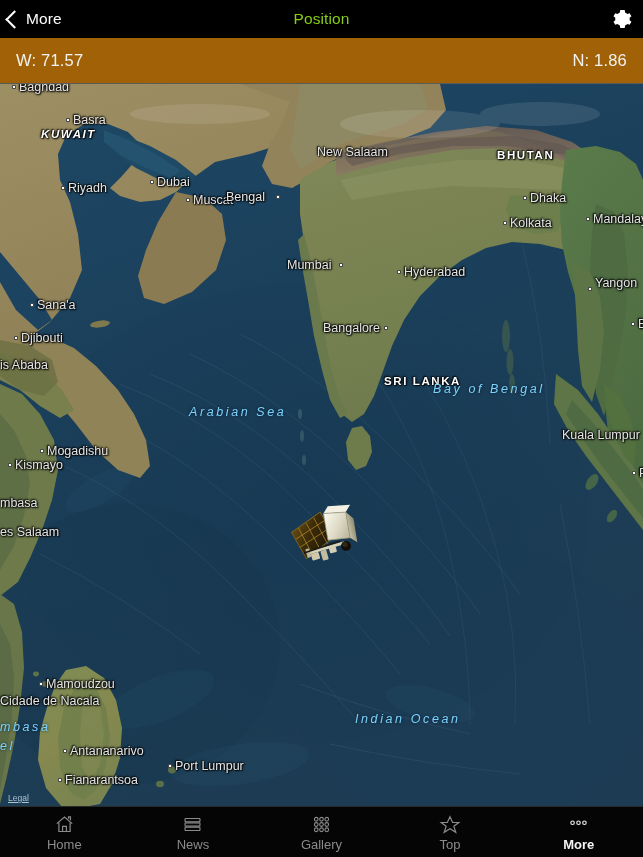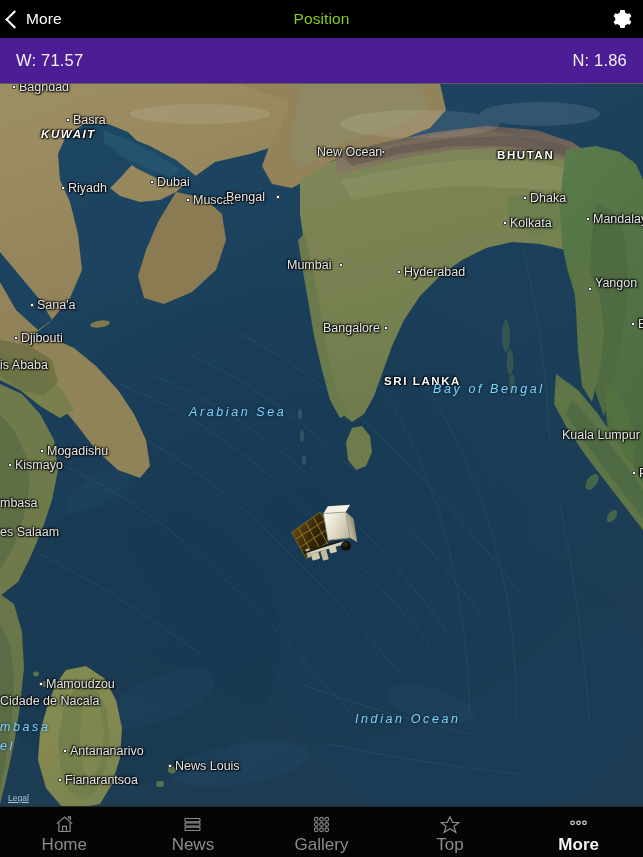--- a/index.html
+++ b/index.html
@@ -69,21 +69,21 @@
     transform: translateY(-50%);
     width: 22px; height: 22px;
     cursor: pointer;
   }
 
   
   .coordbar {
     position: absolute;
     left: 0; top: 38px;
     width: 643px; height: 46px;
-    background: #4c1d95;
+    background: #a16207;
     display: flex;
     align-items: center;
     justify-content: space-between;
     box-sizing: border-box;
     padding: 0 16px;
     z-index: 39;
     border-bottom: 1px solid #5a5a58;
   }
   .coord {
     color: #f2f2f2;
@@ -177,21 +177,21 @@
     color: #8b8b8b;
   }
   .tab.active { color: #f2f2f2; }
   .tab-icon {
     height: 22px;
     display: flex;
     align-items: center;
     justify-content: center;
   }
   .tab-label {
-    font-size: 17px;
+    font-size: 13px;
     line-height: 13px;
   }
   .tab.active .tab-label { font-weight: bold; color:#f5f5f5; }
 </style>
 </head>
 <body>
 
 <div class="app">
 
   <div class="navbar">
@@ -448,21 +448,21 @@
       <div class="lbl country" style="left: 41px; top: 50px; font-style: italic;">KUWAIT</div>
       <div class="dot" style="left: 63px; top: 104px;"></div>
       <div class="lbl" style="left: 68px; top: 104px;">Riyadh</div>
       <div class="dot" style="left: 152px; top: 98px;"></div>
       <div class="lbl" style="left: 157px; top: 98px;">Dubai</div>
       <div class="dot" style="left: 188px; top: 116px;"></div>
       <div class="lbl" style="left: 193px; top: 116px;">Muscat</div>
       <div class="dot" style="left: 278px; top: 113px;"></div>
       <div class="lbl" style="left: 226px; top: 113px;">Bengal</div>
       <div class="dot" style="left: 383px; top: 68px;"></div>
-      <div class="lbl" style="left: 317px; top: 68px;">New Ocean</div>
+      <div class="lbl" style="left: 317px; top: 68px;">New Salaam</div>
       <div class="lbl country" style="left: 497px; top: 71px;">BHUTAN</div>
       <div class="dot" style="left: 525px; top: 114px;"></div>
       <div class="lbl" style="left: 530px; top: 114px;">Dhaka</div>
       <div class="dot" style="left: 505px; top: 139px;"></div>
       <div class="lbl" style="left: 510px; top: 139px;">Kolkata</div>
       <div class="dot" style="left: 588px; top: 135px;"></div>
       <div class="lbl" style="left: 593px; top: 135px;">Mandalay</div>
       <div class="dot" style="left: 341px; top: 181px;"></div>
       <div class="lbl" style="left: 287px; top: 181px;">Mumbai</div>
       <div class="dot" style="left: 399px; top: 188px;"></div>
@@ -487,21 +487,21 @@
       <div class="dot" style="left: 634px; top: 389px;"></div>
       <div class="lbl" style="left: 639px; top: 389px;">Pa</div>
       <div class="lbl" style="left: 0px; top: 419px;">mbasa</div>
       <div class="lbl" style="left: 0px; top: 448px;">es Salaam</div>
       <div class="dot" style="left: 41px; top: 600px;"></div>
       <div class="lbl" style="left: 46px; top: 600px;">Mamoudzou</div>
       <div class="lbl" style="left: 0px; top: 617px;">Cidade de Nacala</div>
       <div class="dot" style="left: 65px; top: 667px;"></div>
       <div class="lbl" style="left: 70px; top: 667px;">Antananarivo</div>
       <div class="dot" style="left: 170px; top: 682px;"></div>
-      <div class="lbl" style="left: 175px; top: 682px;">News Louis</div>
+      <div class="lbl" style="left: 175px; top: 682px;">Port Lumpur</div>
       <div class="dot" style="left: 60px; top: 696px;"></div>
       <div class="lbl" style="left: 65px; top: 696px;">Fianarantsoa</div>
       <div class="lbl water" style="left: 189px; top: 328px;">Arabian Sea</div>
       <div class="lbl water" style="left: 433px; top: 305px;">Bay of Bengal</div>
       <div class="lbl water" style="left: 355px; top: 635px;">Indian Ocean</div>
       <div class="lbl water" style="left: 0px; top: 643px;">mbasa</div>
       <div class="lbl water" style="left: 0px; top: 662px;">el</div>
     </div>
 
   <div class="tabbar">

